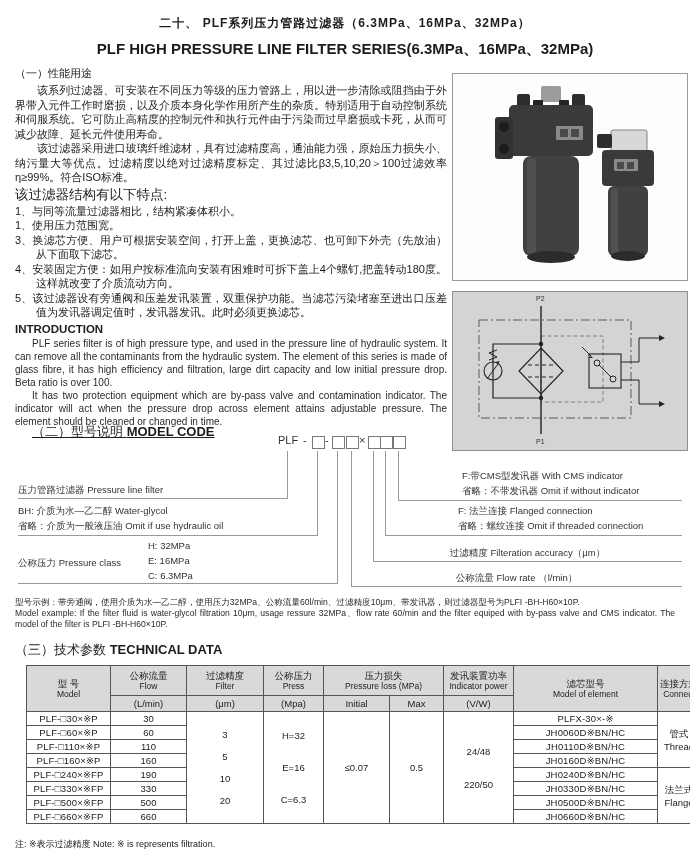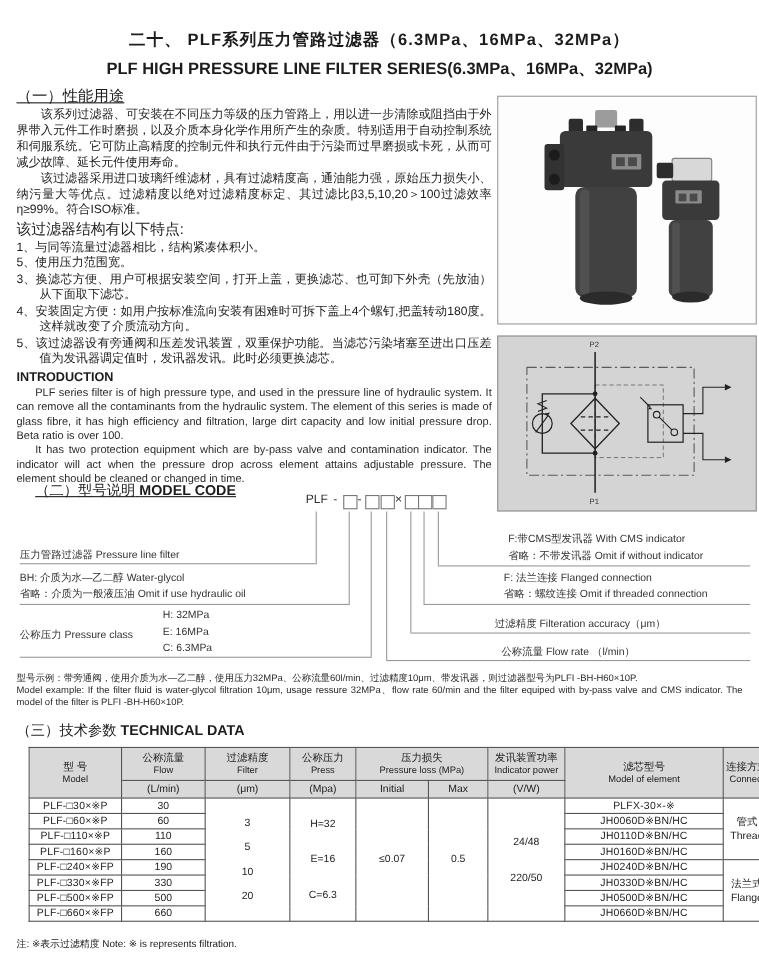--- a/index.html
+++ b/index.html
@@ -1,22 +1,22 @@
 <!DOCTYPE html>
 <html><head>
 <meta charset="utf-8">
 <style>
   html,body{margin:0;padding:0;background:#fff;}
   .page{position:relative;width:690px;height:866px;background:#fff;overflow:hidden;
         font-family:"Liberation Sans","DejaVu Sans",sans-serif;color:#1c1c1c;}
-  .title-cn{padding-top:24px;text-align:center;font-weight:bold;font-size:15px;line-height:26px;letter-spacing:1px;}
+  .title-cn{padding-top:10px;text-align:center;font-weight:bold;font-size:12px;line-height:26px;letter-spacing:1px;}
   .title-en{text-align:center;font-weight:bold;font-size:15px;line-height:25px;padding-bottom:2px;}
   .top{position:relative;height:356px;margin-top:2px;}
   .left-col{margin-left:15px;width:432px;}
-  .h-sec1{font-size:14px;line-height:17px;margin-bottom:1px;text-decoration:underline;}
+  .h-sec1{font-size:11px;line-height:17px;margin-bottom:1px;}
   p.cn{font-size:11px;line-height:14.5px;text-indent:2em;margin:0;text-align:justify;}
   .h-feat{font-size:13.5px;line-height:18px;margin:1px 0 0;}
   .feature{font-size:11px;line-height:14.5px;padding-left:1.9em;text-indent:-1.9em;text-align:justify;}
   .h-intro{font-size:11.5px;font-weight:bold;line-height:15px;margin-top:2px;}
   p.en{font-size:10px;line-height:13px;text-indent:1.7em;margin:0;text-align:justify;color:#2a2a2a;}
   .photo-box{position:absolute;left:452px;top:8px;width:234px;height:206px;border:1px solid #9a9a9a;background:#fdfdfd;}
   .schem-box{position:absolute;left:452px;top:226px;width:234px;height:158px;border:1px solid #909090;background:#d4d4d4;}
   
   .model-section{position:relative;height:173px;}
   .h-sec2{position:absolute;left:32px;top:2px;font-size:13px;text-decoration:underline;}
@@ -55,21 +55,21 @@
   <div class="title-cn">二十、 PLF系列压力管路过滤器（6.3MPa、16MPa、32MPa）</div>
   <div class="title-en">PLF HIGH PRESSURE LINE FILTER SERIES(6.3MPa、16MPa、32MPa)</div>
 
   <div class="top">
     <div class="left-col">
       <div class="h-sec1">（一）性能用途</div>
       <p class="cn">该系列过滤器、可安装在不同压力等级的压力管路上，用以进一步清除或阻挡由于外界带入元件工作时磨损，以及介质本身化学作用所产生的杂质。特别适用于自动控制系统和伺服系统。它可防止高精度的控制元件和执行元件由于污染而过早磨损或卡死，从而可减少故障、延长元件使用寿命。</p>
       <p class="cn">该过滤器采用进口玻璃纤维滤材，具有过滤精度高，通油能力强，原始压力损失小、纳污量大等优点。过滤精度以绝对过滤精度标定、其过滤比β3,5,10,20＞100过滤效率η≥99%。符合ISO标准。</p>
       <div class="h-feat">该过滤器结构有以下特点:</div>
       <div class="feature">1、与同等流量过滤器相比，结构紧凑体积小。</div>
-      <div class="feature">5、使用压力范围宽。</div>
+      <div class="feature">1、使用压力范围宽。</div>
       <div class="feature">3、换滤芯方便、用户可根据安装空间，打开上盖，更换滤芯、也可卸下外壳（先放油）从下面取下滤芯。</div>
       <div class="feature">4、安装固定方便：如用户按标准流向安装有困难时可拆下盖上4个螺钉,把盖转动180度。这样就改变了介质流动方向。</div>
       <div class="feature">5、该过滤器设有旁通阀和压差发讯装置，双重保护功能。当滤芯污染堵塞至进出口压差值为发讯器调定值时，发讯器发讯。此时必须更换滤芯。</div>
       <div class="h-intro">INTRODUCTION</div>
       <p class="en">PLF series filter is of high pressure type, and used in the pressure line of hydraulic system. It can remove all the contaminants from the hydraulic system. The element of this series is made of glass fibre, it has high efficiency and filtration, large dirt capacity and low initial pressure drop. Beta ratio is over 100.</p>
       <p class="en">It has two protection equipment which are by-pass valve and contamination indicator. The indicator will act when the pressure drop across element attains adjustable pressure. The element should be cleaned or changed in time.</p>
     </div>
 
     <div class="photo-box">
       <svg width="232" height="204" viewBox="0 0 232 204">

